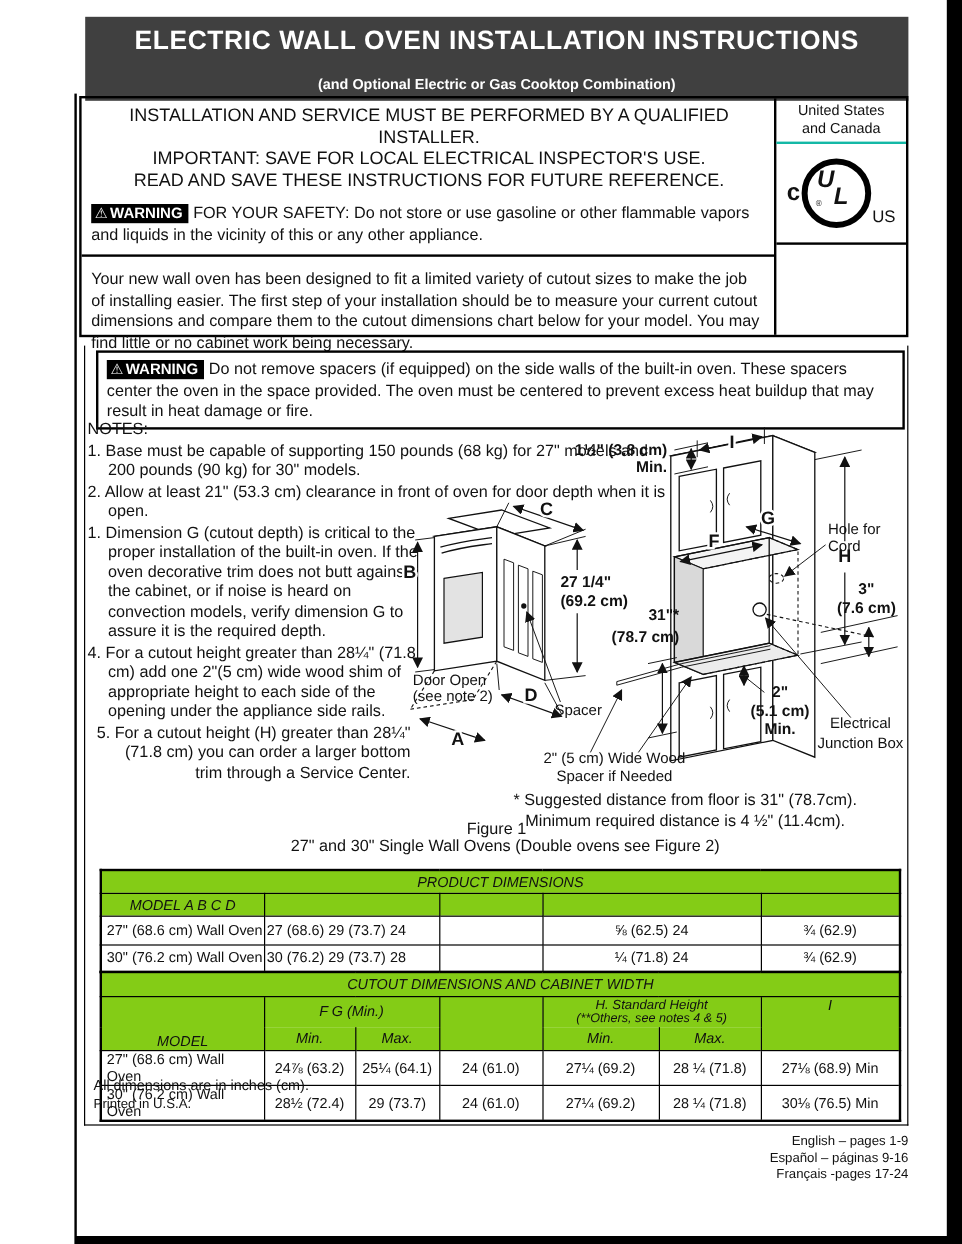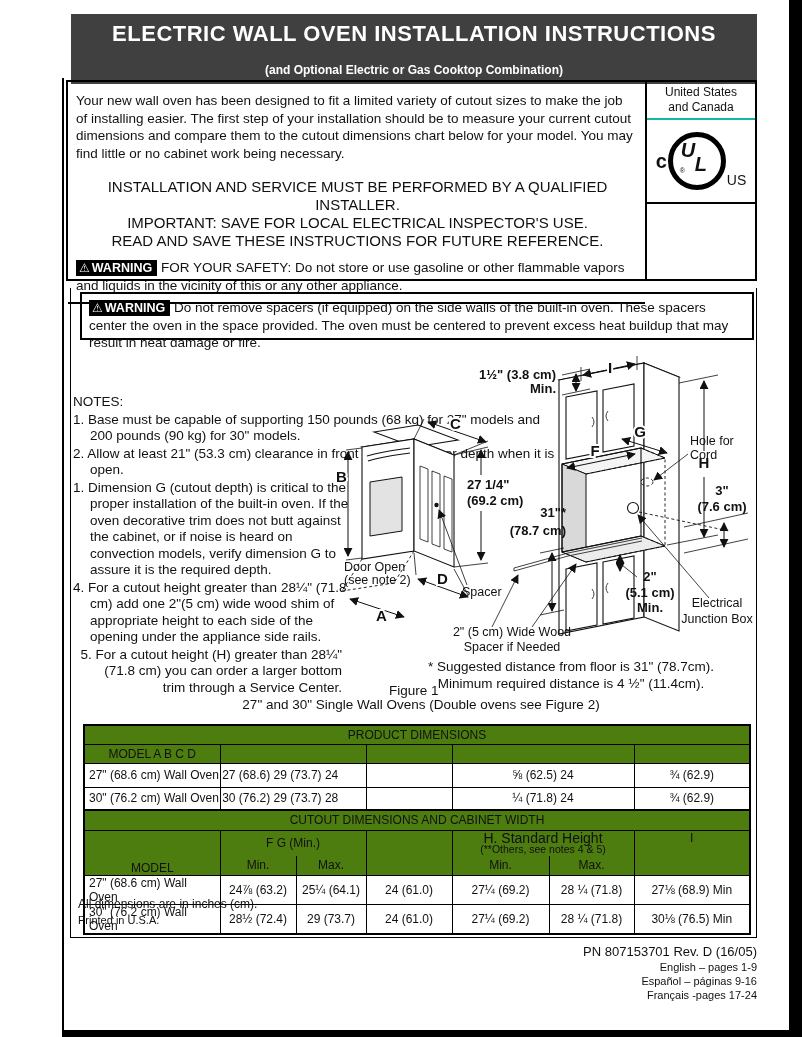--- a/index.html
+++ b/index.html
@@ -30,45 +30,45 @@
   #region-cell{border-bottom:2px solid #14b8a6;font-size:12px;text-align:center;padding:3px 2px;line-height:15px;}
   #ul-cell{border-bottom:2px solid #000;height:82px;display:flex;align-items:center;justify-content:center;}
   .ul-c{font-size:20px;font-weight:bold;align-self:center;margin-right:1px;}
   .ul-us{font-size:14px;font-weight:normal;align-self:flex-end;margin-bottom:14px;margin-left:1px;}
   .ul-circle{width:48px;height:48px;border:5px solid #000;border-radius:50%;position:relative;}
   .ul-u{position:absolute;left:8px;top:2px;font-size:20px;font-weight:bold;font-style:italic;}
   .ul-l{position:absolute;left:22px;top:16px;font-size:20px;font-weight:bold;font-style:italic;}
   .ul-reg{position:absolute;left:7px;top:30px;font-size:7px;}
   
   #big-box{left:70px;top:288px;width:687px;height:650px;border:1.5px solid #000;border-top:none;box-sizing:border-box;}
-  #warning-box2{left:9px;top:4px;width:674px;height:48px;border:2px solid #000;box-sizing:border-box;padding:5px 7px;font-size:13.5px;line-height:17px;}
-  #notes{left:2px;top:62px;width:476px;font-size:13.5px;line-height:16.5px;margin-top:44px;}
+  #warning-box2{left:9px;top:4px;width:674px;height:66px;border:2px solid #000;box-sizing:border-box;padding:5px 7px;font-size:13.5px;line-height:17px;}
+  #notes{left:2px;top:62px;width:476px;font-size:13.5px;line-height:16.5px;}
   #notes .nh{font-size:13.5px;margin-bottom:1px;}
   #notes .note{padding-left:17px;text-indent:-17px;margin-bottom:1px;}
   .w1{width:458px;} .w2{width:472px;} .w3{width:264px;} .w4{width:258px;} .w5{width:252px;text-align:right;}
   #figure-svg{left:263px;top:67px;}
   #fig-footnote{left:290px;top:370px;width:420px;text-align:center;font-size:13.5px;line-height:17px;}
   #fig-label{left:318px;top:395px;font-size:13.5px;}
   #fig-caption{left:90px;top:409px;width:520px;text-align:center;font-size:13.5px;}
   
   #tables{left:12px;top:436px;width:668px;}
   table.dims{border-collapse:collapse;table-layout:fixed;width:666px;}
   table.dims td{border:1px solid #000;font-size:12px;padding:0 4px;overflow:visible;}
   table.dims{border:2px solid #000;}
   td.c{text-align:center;}
   td.l{text-align:left;}
-  tr.hdr td{background:#4d7c0f;}
+  tr.hdr td{background:#84cc16;font-style:italic;}
   td.ovf{white-space:nowrap;}
   td.nb{border-bottom:none !important;}
   td.nt{border-top:none !important;}
   td.vb{vertical-align:bottom;}
   td.vt{vertical-align:top;}
   .ttl{font-size:13px;}
   .subsm{font-size:10.5px;line-height:11px;}
-  .hsm{font-size:14px;line-height:12px;}
+  .hsm{font-size:11px;line-height:12px;}
   #cut-table{margin-top:-2px;}
   
   #footer-left{left:78px;top:896px;font-size:12px;line-height:16px;}
   #footer-left .fl2{font-size:11px;}
   #footer-right{left:457px;top:944px;width:300px;text-align:right;font-size:13px;line-height:16px;}
   #footer-right .sm{font-size:11px;line-height:14px;}
   
   .ln{fill:#fff;stroke:#111;stroke-width:1.1;}
   .lnn{fill:none;stroke:#111;stroke-width:1.1;}
   .thin{fill:none;stroke:#111;stroke-width:.8;}
@@ -89,27 +89,27 @@
 <div class="abs" id="right-bar"></div>
 <div class="abs" id="bottom-bar"></div>
 
 <div class="abs" id="title-bar">
   <div class="t1">ELECTRIC WALL OVEN INSTALLATION INSTRUCTIONS</div>
   <div class="t2">(and Optional Electric or Gas Cooktop Combination)</div>
 </div>
 
 <div class="abs" id="info-box">
   <div id="info-main">
-    <div id="info-bottom">Your new wall oven has been designed to fit a limited variety of cutout sizes to make the job of installing easier. The first step of your installation should be to measure your current cutout dimensions and compare them to the cutout dimensions chart below for your model. You may find little or no cabinet work being necessary.</div>
     <div id="info-top">
       <div class="bigline">INSTALLATION AND SERVICE MUST BE PERFORMED BY A QUALIFIED INSTALLER.</div>
       <div class="bigline">IMPORTANT: SAVE FOR LOCAL ELECTRICAL INSPECTOR'S USE.</div>
       <div class="bigline">READ AND SAVE THESE INSTRUCTIONS FOR FUTURE REFERENCE.</div>
       <div class="warn-para"><span class="wbadge"><span class="tri">⚠</span><span>WARNING</span></span><span> FOR YOUR SAFETY: Do not store or use gasoline or other flammable vapors and liquids in the vicinity of this or any other appliance.</span></div>
     </div>
+    <div id="info-bottom">Your new wall oven has been designed to fit a limited variety of cutout sizes to make the job of installing easier. The first step of your installation should be to measure your current cutout dimensions and compare them to the cutout dimensions chart below for your model. You may find little or no cabinet work being necessary.</div>
   </div>
   <div id="info-right">
     <div id="region-cell">
       <div>United States</div>
       <div>and Canada</div>
     </div>
     <div id="ul-cell">
       <span class="ul-c">c</span>
       <span class="ul-circle">
         <span class="ul-u">U</span>
@@ -379,17 +379,16 @@
     </tbody>
       </table>
   </div>
 </div>
 
 <div class="abs" id="footer-left">
   <div>All dimensions are in inches (cm).</div>
   <div class="fl2">Printed in U.S.A.</div>
 </div>
 <div class="abs" id="footer-right">
-  <div>PN 807153701 Rev. D (16/05)</div>
   <div class="sm">English – pages 1-9</div>
   <div class="sm">Español – páginas 9-16</div>
   <div class="sm">Français -pages 17-24</div>
 </div>
 
 </body></html>

